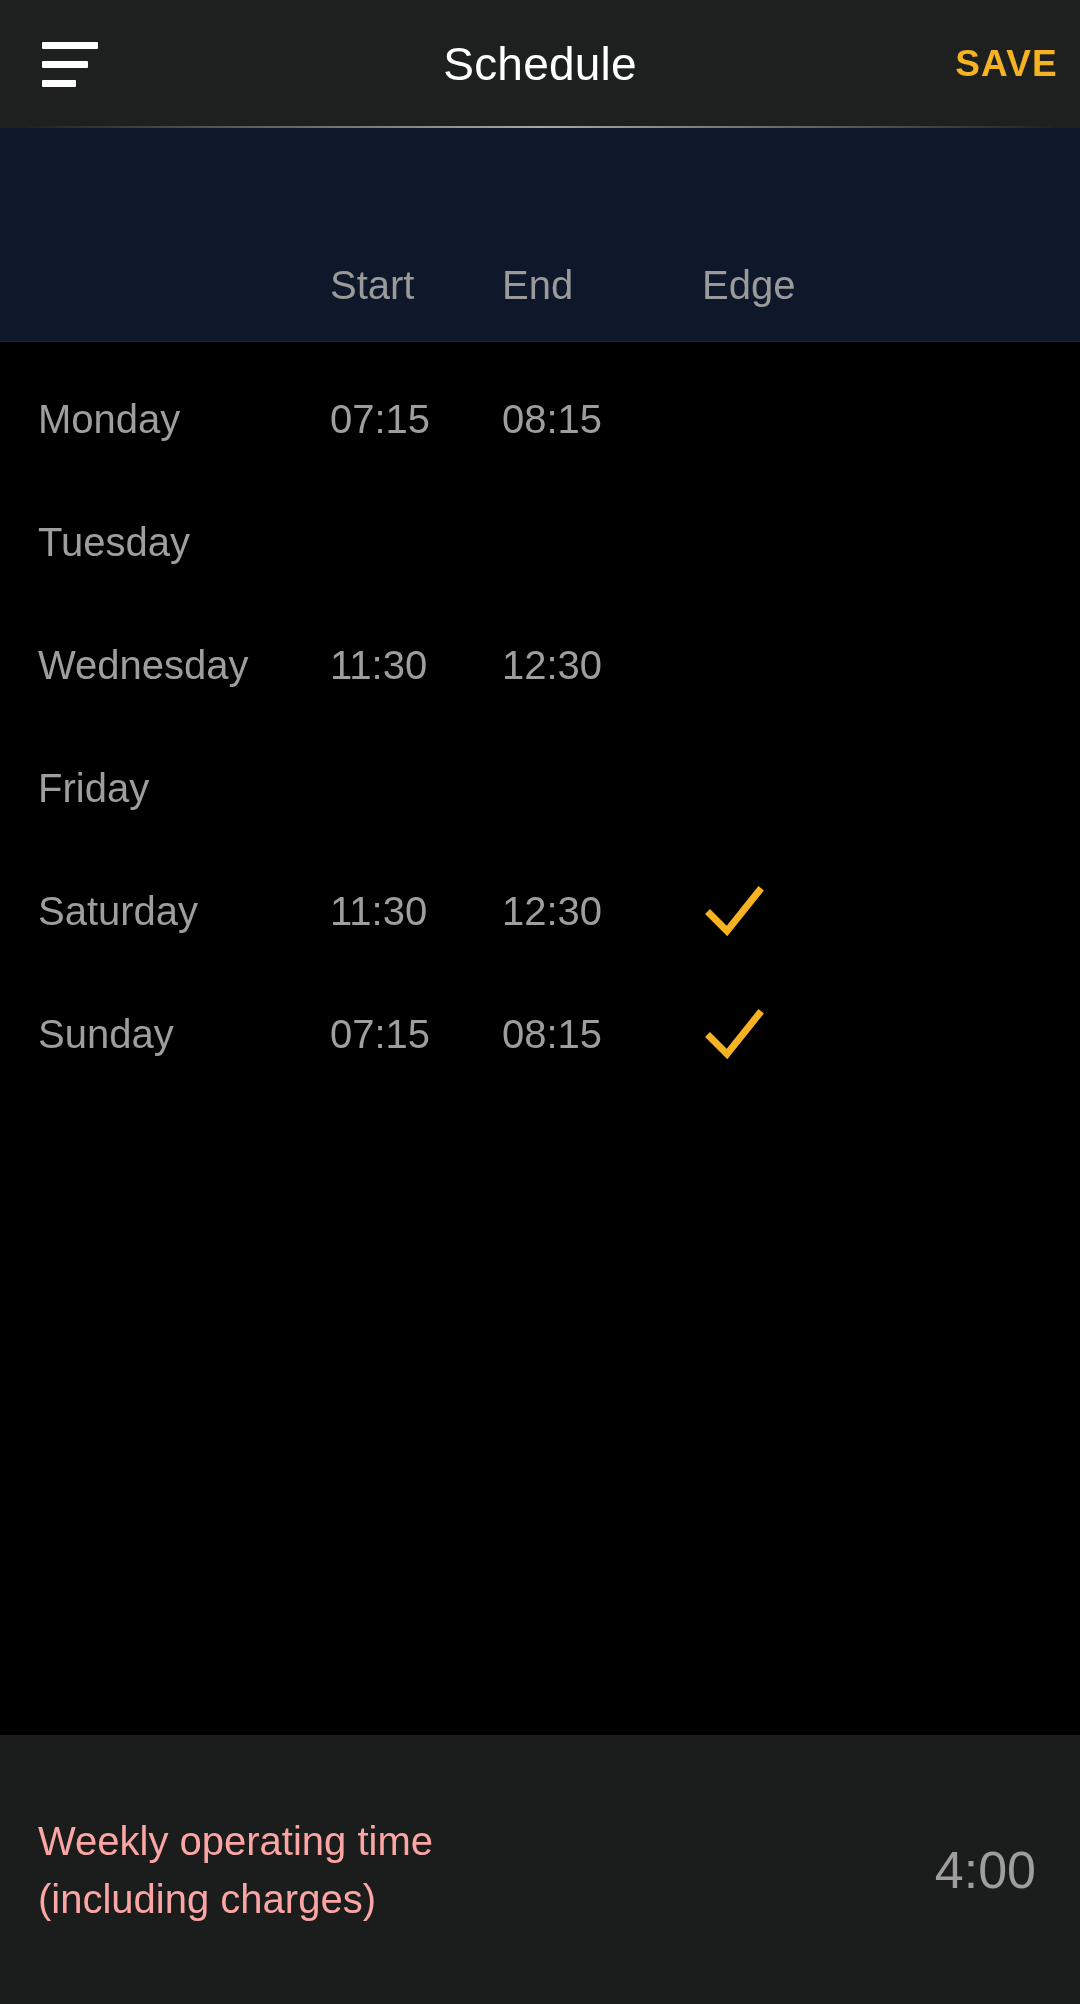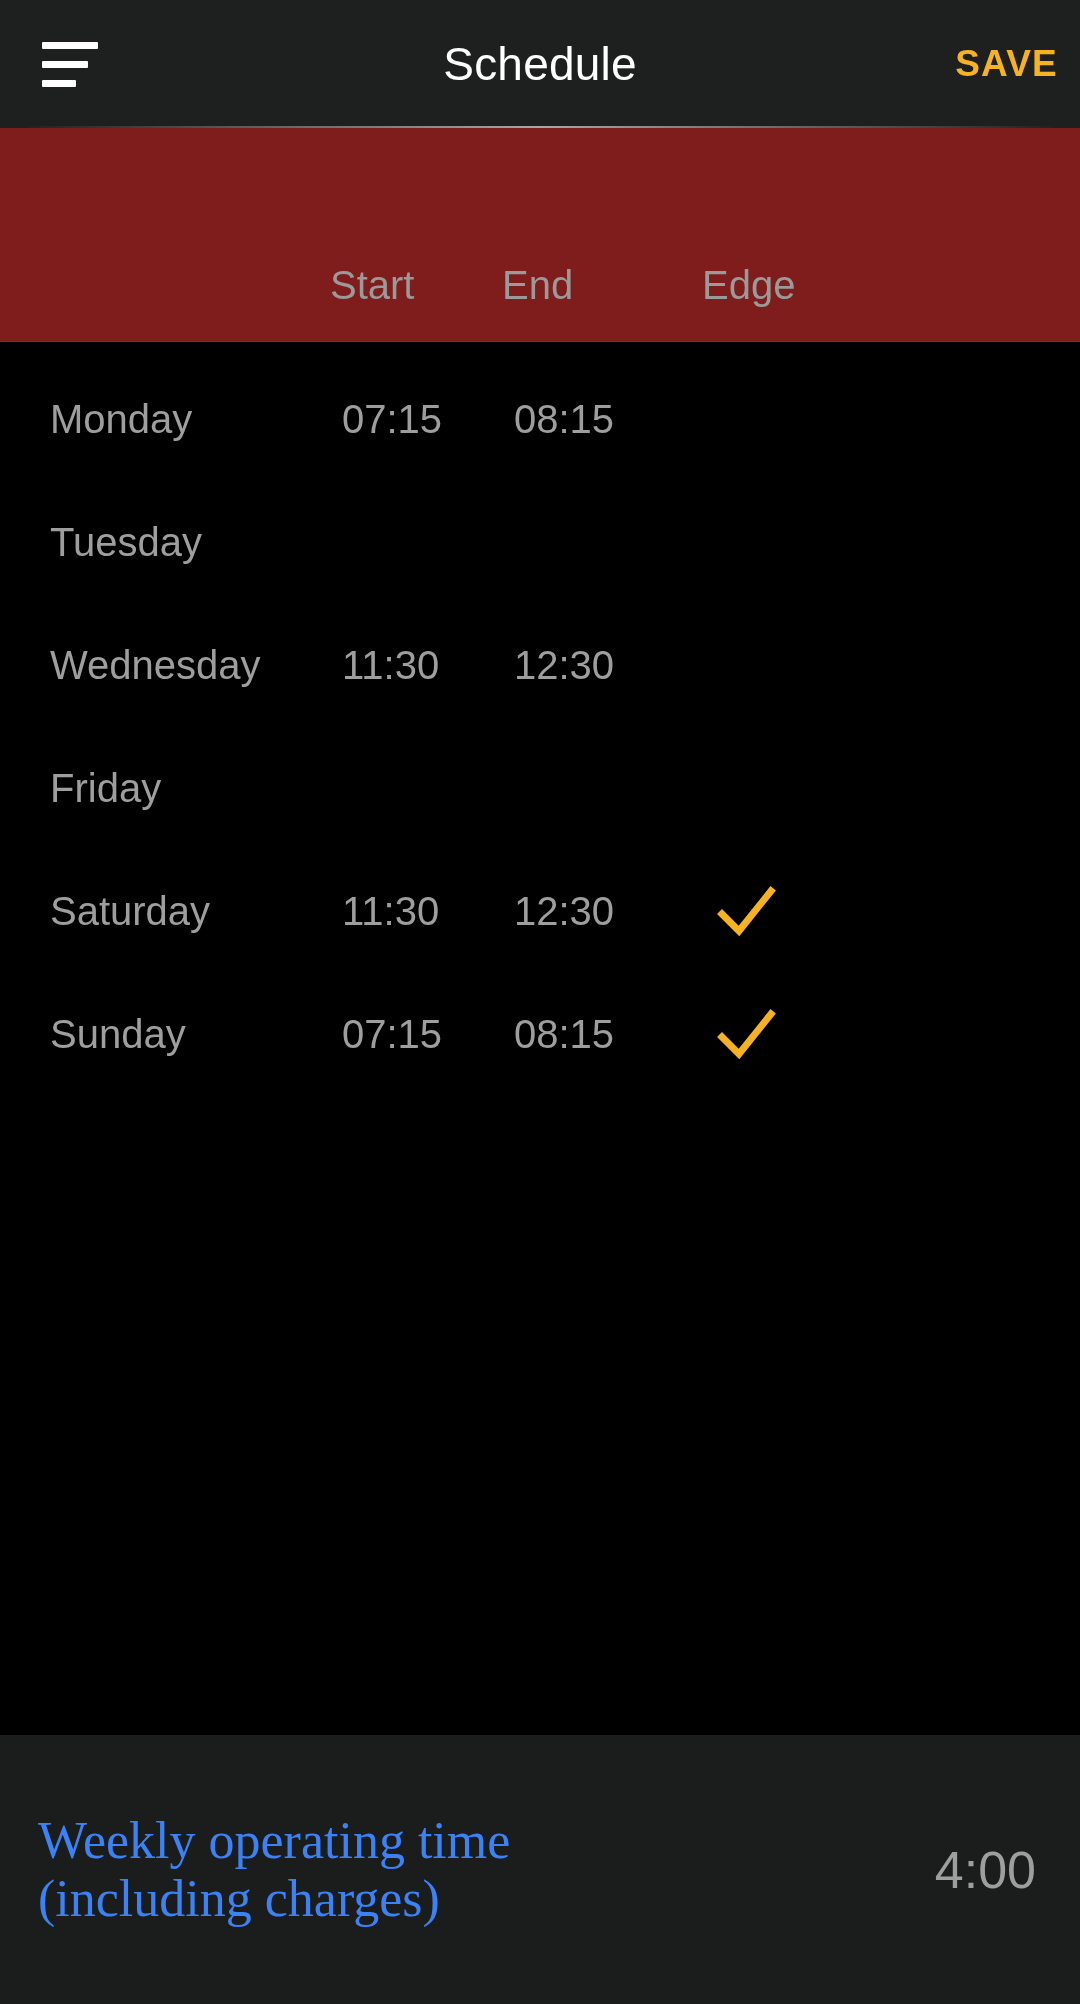--- a/index.html
+++ b/index.html
@@ -100,21 +100,21 @@
     font-size: 37px;
     font-weight: 700;
     letter-spacing: 1.2px;
     cursor: pointer;
     padding: 0 4px;
   }
 
   
   .col-header {
     flex: 0 0 214px;
-    background: #7f1d1d;
+    background: #0f172a;
     position: relative;
     display: flex;
     align-items: flex-end;
     box-sizing: border-box;
     padding-bottom: 34px;
   }
   .col-header::after {
     content: "";
     position: absolute;
     left: 0; right: 0; bottom: 0;
@@ -142,21 +142,20 @@
     font-size: 40px;
     font-weight: 400;
   }
 
   
   .list {
     flex: 1 1 auto;
     background: #000000;
     padding-top: 16px;
     box-sizing: border-box;
-    margin-left: 12px;
   }
   .day-row {
     height: 123px;
     display: flex;
     align-items: center;
     width: 100%;
     box-sizing: border-box;
     cursor: pointer;
   }
   .day-name {
@@ -187,26 +186,25 @@
   .footer {
     flex: 0 0 269px;
     background: #1b1c1c;
     display: flex;
     align-items: center;
     justify-content: space-between;
     padding: 0 44px 0 38px;
     box-sizing: border-box;
   }
   .footer-label {
-    color: #3b82f6;
-    font-size: 52px;
+    color: #fca5a5;
+    font-size: 40px;
     line-height: 58px;
     font-weight: 400;
     max-width: 640px;
-    font-family: Liberation Serif, serif;
   }
   .footer-value {
     color: #9e9e9e;
     font-size: 52px;
     font-weight: 400;
     white-space: nowrap;
   }
 </style>
 </head>
 <body>

